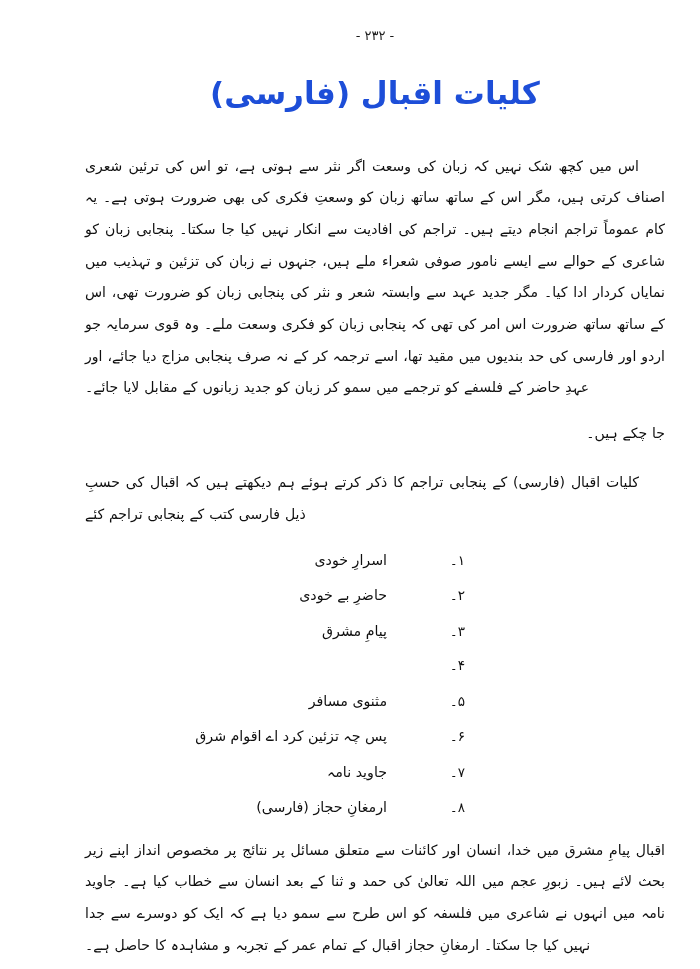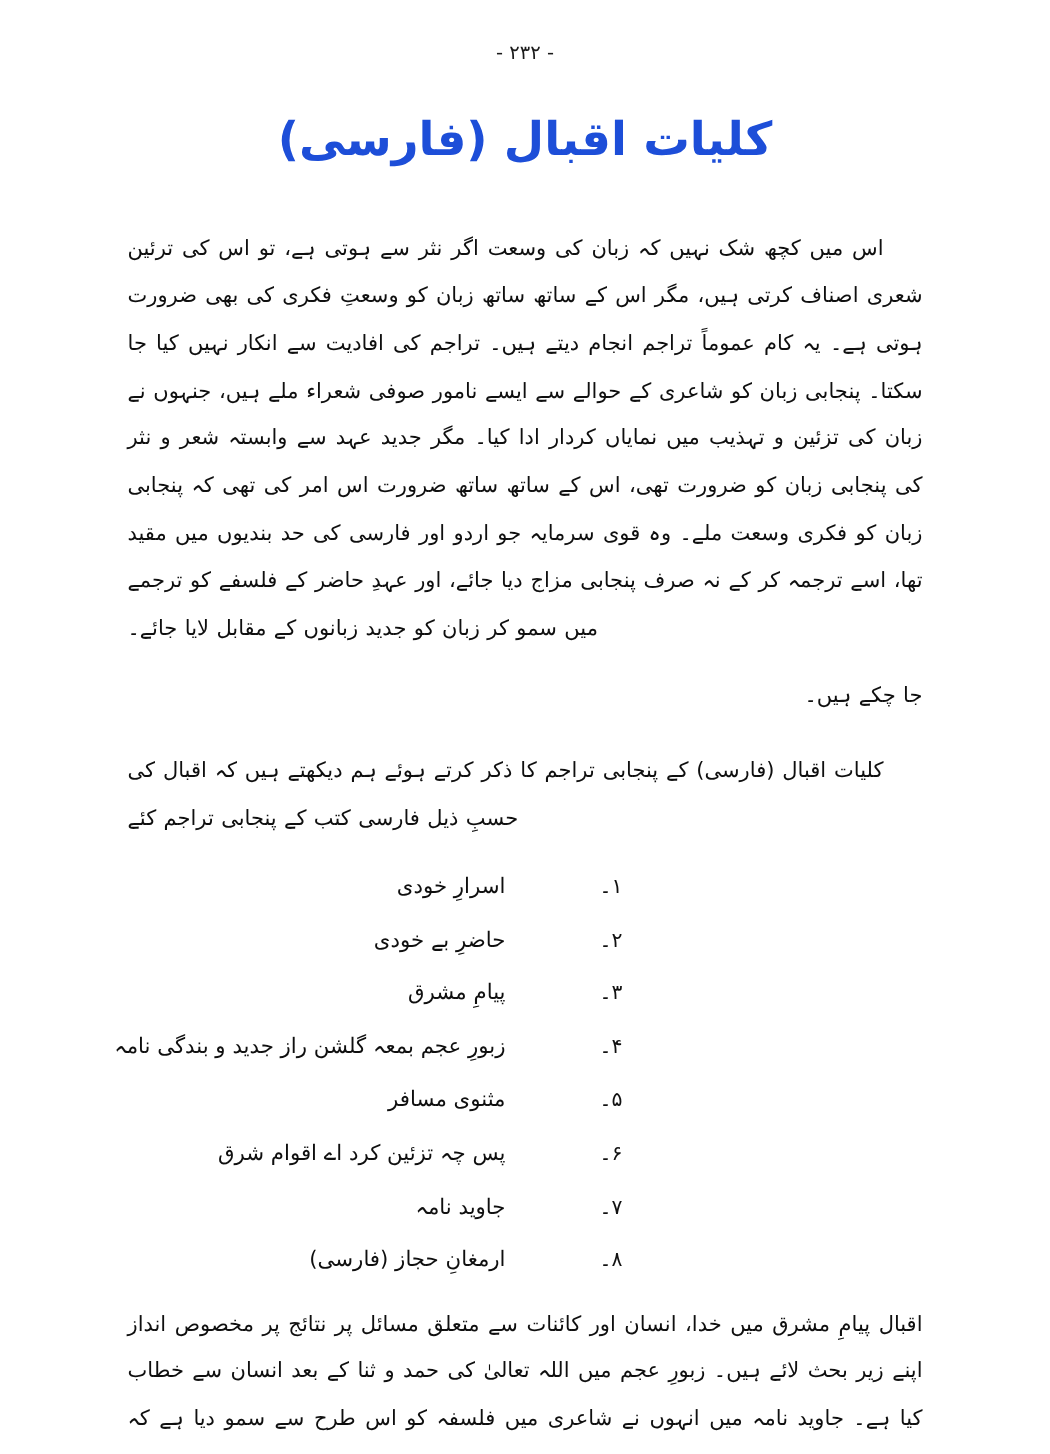--- a/index.html
+++ b/index.html
@@ -14,21 +14,21 @@
     position: relative;
     font-family: "DejaVu Sans", "Liberation Sans", sans-serif;
     color: #111111;
     overflow: hidden;
   }
 
   .page {
     width: 700px;
     height: 969px;
     box-sizing: border-box;
-    padding: 20px 85px 0 85px;
+    padding: 20px 35px 0 85px;
     position: relative;
     background: #ffffff;
   }
 
   
   .page-number {
     text-align: center;
     font-size: 13px;
     letter-spacing: 1px;
     color: #1a1a1a;
@@ -156,21 +156,20 @@
             <span class="li-title">حاضرِ بے خودی</span>
           </li>
           <li>
             <span class="li-num">۳۔</span>
             <span class="li-spacer"></span>
             <span class="li-title">پیامِ مشرق</span>
           </li>
           <li>
             <span class="li-num">۴۔</span>
             <span class="li-spacer"></span>
-            <span class="li-title">زبورِ عجم بمعہ گلشن راز جدید و بندگی نامہ</span>
           </li>
           <li>
             <span class="li-num">۵۔</span>
             <span class="li-spacer"></span>
             <span class="li-title">مثنوی مسافر</span>
           </li>
           <li>
             <span class="li-num">۶۔</span>
             <span class="li-spacer"></span>
             <span class="li-title">پس چہ تزئین کرد اے اقوام شرق</span>

